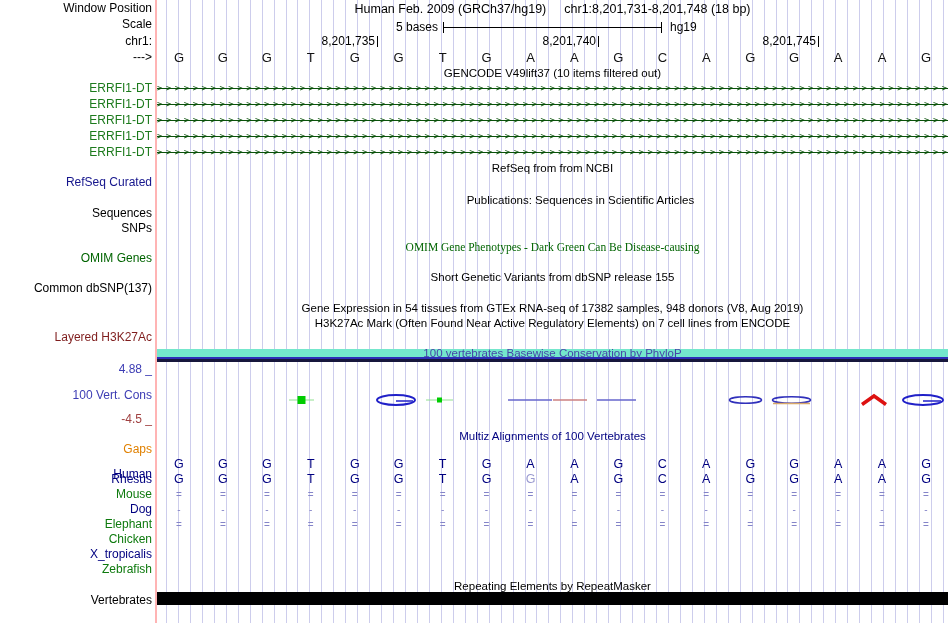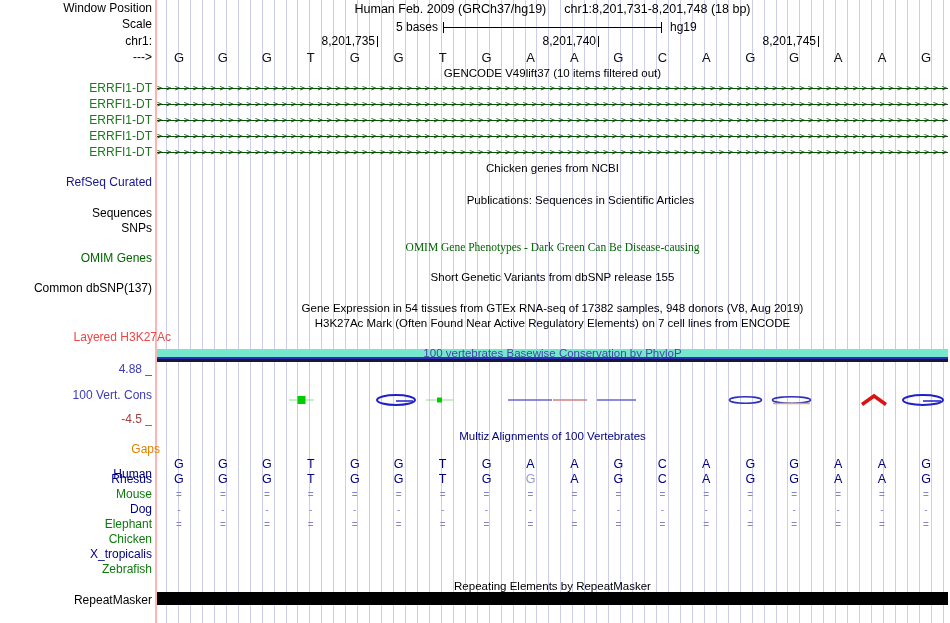--- a/index.html
+++ b/index.html
@@ -118,27 +118,27 @@
       <div class="pinksep" style="left: 155px;"></div>
       <div class="leftlabel" style="top: 2px; color: rgb(0, 0, 0);">Window Position</div>
       <div class="leftlabel" style="top: 18px; color: rgb(0, 0, 0);">Scale</div>
       <div class="leftlabel" style="top: 35px; color: rgb(0, 0, 0);">chr1:</div>
       <div class="leftlabel" style="top: 51px; color: rgb(0, 0, 0);">---&gt;</div>
       <div class="leftlabel" style="top: 176px; color: rgb(21, 21, 140);">RefSeq Curated</div>
       <div class="leftlabel" style="top: 207px; color: rgb(0, 0, 0);">Sequences</div>
       <div class="leftlabel" style="top: 222px; color: rgb(0, 0, 0);">SNPs</div>
       <div class="leftlabel" style="top: 252px; color: rgb(0, 100, 0);">OMIM Genes</div>
       <div class="leftlabel" style="top: 282px; color: rgb(0, 0, 0);">Common dbSNP(137)</div>
-      <div class="leftlabel" style="top: 331px; color: #ef4444; padding-left: 19px;">Layered H3K27Ac</div>
+      <div class="leftlabel" style="top: 331px; color: #7f1d1d;">Layered H3K27Ac</div>
       <div class="leftlabel" style="top: 363px; color: rgb(60, 60, 180);">4.88 _</div>
       <div class="leftlabel" style="top: 389px; color: rgb(60, 60, 180);">100 Vert. Cons</div>
       <div class="leftlabel" style="top: 413px; color: rgb(160, 64, 64);">-4.5 _</div>
-      <div class="leftlabel" style="top: 594px; color: rgb(0, 0, 0);">RepeatMasker</div>
+      <div class="leftlabel" style="top: 594px; color: rgb(0, 0, 0);">Vertebrates</div>
       <div class="centermsg" style="top: 67px; color: rgb(0, 0, 0);">GENCODE V49lift37 (10 items filtered out)</div>
-      <div class="centermsg" style="top: 162px; color: rgb(0, 0, 0);">Chicken genes from NCBI</div>
+      <div class="centermsg" style="top: 162px; color: rgb(0, 0, 0);">RefSeq from from NCBI</div>
       <div class="centermsg" style="top: 194px; color: rgb(0, 0, 0); margin-left: 28px;">Publications: Sequences in Scientific Articles</div>
       <div class="centermsg" style="top: 241px; color: rgb(0, 100, 0); font-family: Liberation Serif, serif;">OMIM Gene Phenotypes - Dark Green Can Be Disease-causing</div>
       <div class="centermsg" style="top: 271px; color: rgb(0, 0, 0);">Short Genetic Variants from dbSNP release 155</div>
       <div class="centermsg" style="top: 302px; color: rgb(0, 0, 0);">Gene Expression in 54 tissues from GTEx RNA-seq of 17382 samples, 948 donors (V8, Aug 2019)</div>
       <div class="centermsg" style="top: 317px; color: rgb(0, 0, 0);">H3K27Ac Mark (Often Found Near Active Regulatory Elements) on 7 cell lines from ENCODE</div>
       <div class="centermsg" style="top: 347px; color: rgb(70, 70, 168);">100 vertebrates Basewise Conservation by PhyloP</div>
       <div class="centermsg" style="top: 430px; color: rgb(0, 0, 128);">Multiz Alignments of 100 Vertebrates</div>
       <div class="centermsg" style="top: 580px; color: rgb(0, 0, 0);">Repeating Elements by RepeatMasker</div>
       <div class="scaletext" style="left: 338px; top: 21px; width: 100px; text-align: right;">5 bases</div>
       <div class="ruleline" style="left: 443px; top: 27px; width: 218px;"></div>
@@ -211,21 +211,21 @@
           <ellipse cx="20.5" cy="7" rx="19" ry="3.2" fill="none" stroke="#3030bb" stroke-width="1.5"></ellipse>
           <line x1="2" y1="10.5" x2="39" y2="10.5" stroke="#d8a868" stroke-width="1.5"></line>
         </svg></div>
       <div class="glyph" style="left: 860px; top: 393px; width: 28px; height: 14px;"><svg width="28" height="14">
           <polyline points="2,11.5 14,3 26,11.5" fill="none" stroke="#dd1111" stroke-width="3.5"></polyline>
         </svg></div>
       <div class="glyph" style="left: 901px; top: 393px; width: 44px; height: 14px;"><svg width="44" height="14">
           <ellipse cx="22" cy="7" rx="20" ry="5" fill="none" stroke="#2020c8" stroke-width="2"></ellipse>
           <line x1="22" y1="8" x2="40" y2="8" stroke="#2020c8" stroke-width="1.5"></line>
         </svg></div>
-      <div class="leftlabel" style="top: 443px; color: rgb(224, 128, 0); margin-left: 8px;">Gaps</div>
+      <div class="leftlabel" style="top: 443px; color: rgb(224, 128, 0);">Gaps</div>
       <div class="leftlabel" style="top: 468px; color: rgb(0, 0, 128);">Human</div>
       <div class="mzcell" style="left: 157px; width: 43.9px; top: 458px; font-size: 12.5px; color: rgb(0, 0, 128);">G</div>
       <div class="mzcell" style="left: 200.9px; width: 43.9px; top: 458px; font-size: 12.5px; color: rgb(0, 0, 128);">G</div>
       <div class="mzcell" style="left: 244.9px; width: 43.9px; top: 458px; font-size: 12.5px; color: rgb(0, 0, 128);">G</div>
       <div class="mzcell" style="left: 288.8px; width: 43.9px; top: 458px; font-size: 12.5px; color: rgb(0, 0, 128);">T</div>
       <div class="mzcell" style="left: 332.8px; width: 43.9px; top: 458px; font-size: 12.5px; color: rgb(0, 0, 128);">G</div>
       <div class="mzcell" style="left: 376.7px; width: 43.9px; top: 458px; font-size: 12.5px; color: rgb(0, 0, 128);">G</div>
       <div class="mzcell" style="left: 420.7px; width: 43.9px; top: 458px; font-size: 12.5px; color: rgb(0, 0, 128);">T</div>
       <div class="mzcell" style="left: 464.6px; width: 43.9px; top: 458px; font-size: 12.5px; color: rgb(0, 0, 128);">G</div>
       <div class="mzcell" style="left: 508.6px; width: 43.9px; top: 458px; font-size: 12.5px; color: rgb(0, 0, 128);">A</div>

